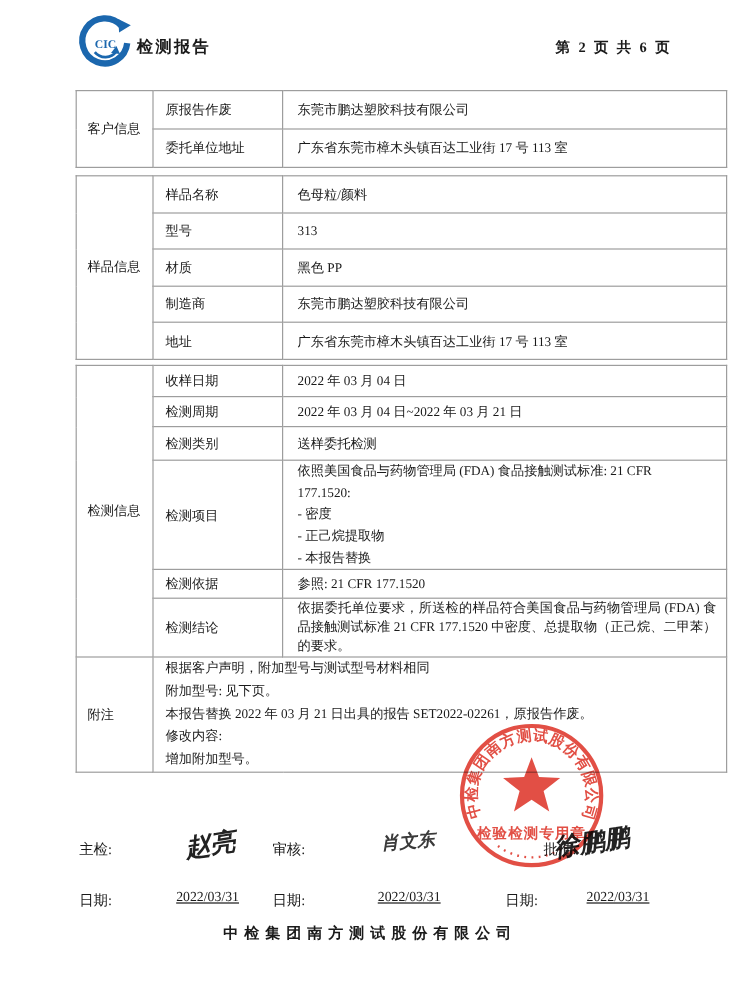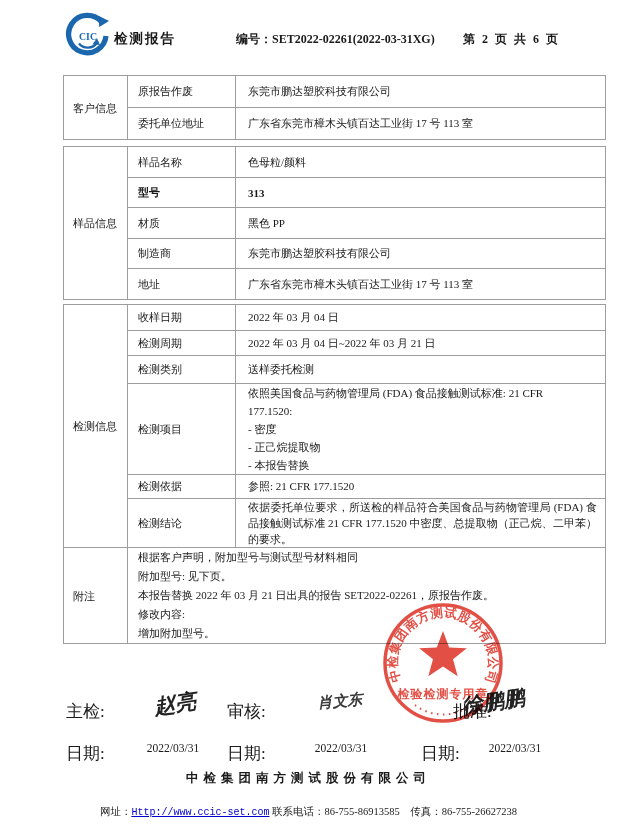--- a/index.html
+++ b/index.html
@@ -17,26 +17,26 @@
   table.sec td{border:1px solid #9d9d9d;font-size:11px;vertical-align:middle;}
   td.c1{width:45px;text-align:left;padding:0 9px;line-height:20px;}
   td.c2{width:97px;padding:0 0 0 10px;}
   td.c3{width:349px;padding:0 8px 0 12px;}
   .t1{top:75px;} .t2{top:146px;} .t3{top:304px;}
   .mline{line-height:18px;}
   .mline div{white-space:nowrap;}
   .just{line-height:16px;text-align:justify;padding-top:2px;padding-bottom:2px;}
   .notes-cell{line-height:19px;padding-top:2px;}
   
-  .sig-label{position:absolute;font-size:17px;}
+  .sig-label{position:absolute;font-size:12px;}
   .sig-name{position:absolute;text-align:center;font-weight:bold;font-style:italic;color:#222;
             transform:rotate(-9deg);white-space:nowrap;}
   .sig-big{font-size:21px;}
   .sig-mid{font-size:15px;transform:rotate(-5deg);color:#3a3a3a;}
-  .date-val{position:absolute;width:84px;text-align:center;font-size:11.5px;}
+  .date-val{position:absolute;width:84px;text-align:center;font-size:11.5px;text-decoration:underline;}
   
   .stamp{position:absolute;left:379px;top:599px;width:128px;height:128px;opacity:.86;
          mix-blend-mode:multiply;pointer-events:none;}
   
   .ft-company{position:absolute;left:0;top:770px;width:617px;text-align:center;
               font-size:12.5px;font-weight:bold;letter-spacing:5px;}
   .ft-line{position:absolute;left:0;width:617px;text-align:center;font-size:10.5px;}
   .ft-addr{top:790px;}
   .ft-web{top:805px;}
   .ft-link{color:#0000cc;text-decoration:underline;font-family:"Liberation Mono","DejaVu Sans Mono",monospace;font-size:10px;}
@@ -47,21 +47,20 @@
 <div class="page">
 
   <svg class="hdr-logo" viewBox="0 0 64 64">
     <path d="M 50 13 A 25 25 0 1 0 56 32" fill="none" stroke="#1b67ae" stroke-width="7"></path>
     <polygon points="46,5 60,12 47,20" fill="#1b67ae"></polygon>
     <path d="M 20 42 A 15 15 0 0 0 44 41" fill="none" stroke="#1b67ae" stroke-width="3"></path>
     <polygon points="44,35 48,44 38,43" fill="#1b67ae"></polygon>
     <text x="32" y="37" text-anchor="middle" font-size="13" font-weight="bold" font-family="Liberation Serif, DejaVu Serif, serif" fill="#1b67ae">CIC</text>
   </svg>
   <div class="hdr-title">检测报告</div>
-  <div class="hdr-no"><span>编号：</span><span>SET2022-02261(2022-03-31XG)</span></div>
   <div class="hdr-page">第 2 页 共 6 页</div>
 
   <table class="sec t1">
     <tbody>
         <tr style="height:32px;">
       <td class="c1" rowspan="2">客户信息</td>
       <td class="c2">原报告作废</td>
       <td class="c3">东莞市鹏达塑胶科技有限公司</td>
     </tr>
     <tr style="height:32px;">
@@ -71,21 +70,21 @@
   </tbody>
     </table>
 
   <table class="sec t2">
     <tbody>
         <tr style="height:31px;">
       <td class="c1" rowspan="5">样品信息</td>
       <td class="c2">样品名称</td>
       <td class="c3">色母粒/颜料</td>
     </tr>
-    <tr style="height:30px;font-weight:bold;">
+    <tr style="height:30px;">
       <td class="c2">型号</td>
       <td class="c3">313</td>
     </tr>
     <tr style="height:31px;">
       <td class="c2">材质</td>
       <td class="c3">黑色 PP</td>
     </tr>
     <tr style="height:30px;">
       <td class="c2">制造商</td>
       <td class="c3">东莞市鹏达塑胶科技有限公司</td>
@@ -164,18 +163,14 @@
     <circle cx="64" cy="64" r="58" fill="none" stroke="#dd3226" stroke-width="3.5"></circle>
     <polygon points="64,32 70.2,48.5 87.8,49.3 74,60.2 78.7,77.2 64,67.5 49.3,77.2 54,60.2 40.2,49.3 57.8,48.5" fill="#dd3226"></polygon>
     <text font-size="12.5" fill="#dd3226" font-weight="bold" font-family="Liberation Serif, DejaVu Serif, serif" letter-spacing="0.5">
       <textPath href="#stampArc" startOffset="1%">中检集团南方测试股份有限公司</textPath>
     </text>
     <text x="64" y="99" text-anchor="middle" font-size="12" font-weight="bold" fill="#dd3226" font-family="Liberation Serif, DejaVu Serif, serif" letter-spacing="1">检验检测专用章</text>
     <path d="M 36 106 A 46 46 0 0 0 92 106" fill="none" stroke="#dd3226" stroke-width="2" stroke-dasharray="1.5,4.5"></path>
   </svg>
 
   <div class="ft-company">中检集团南方测试股份有限公司</div>
-  <div class="ft-line ft-web">
-    <span>网址：</span><a class="ft-link" href="#">Http://www.ccic-set.com</a>
-    <span>联系电话：86-755-86913585　传真：86-755-26627238</span>
-  </div>
 
 </div>
 
 </body></html>

